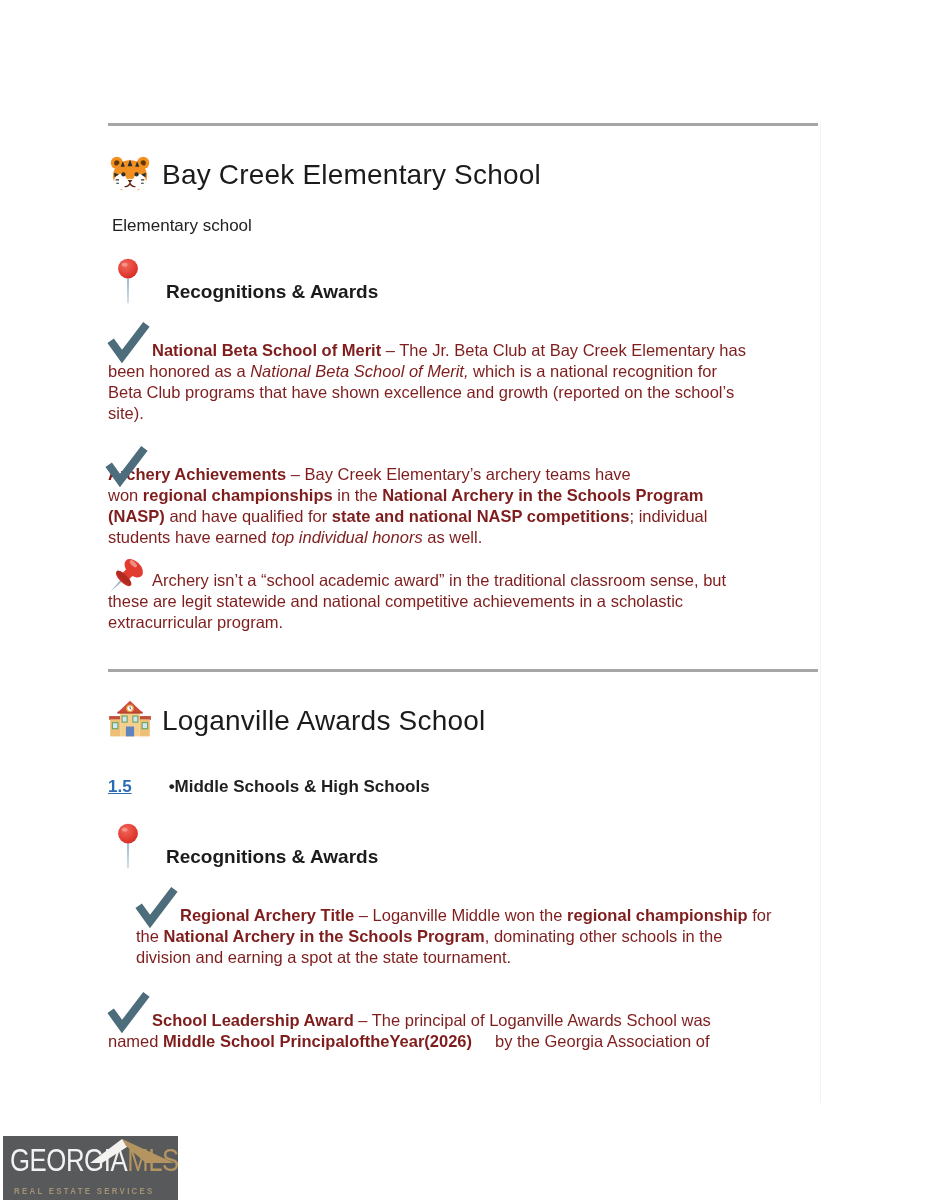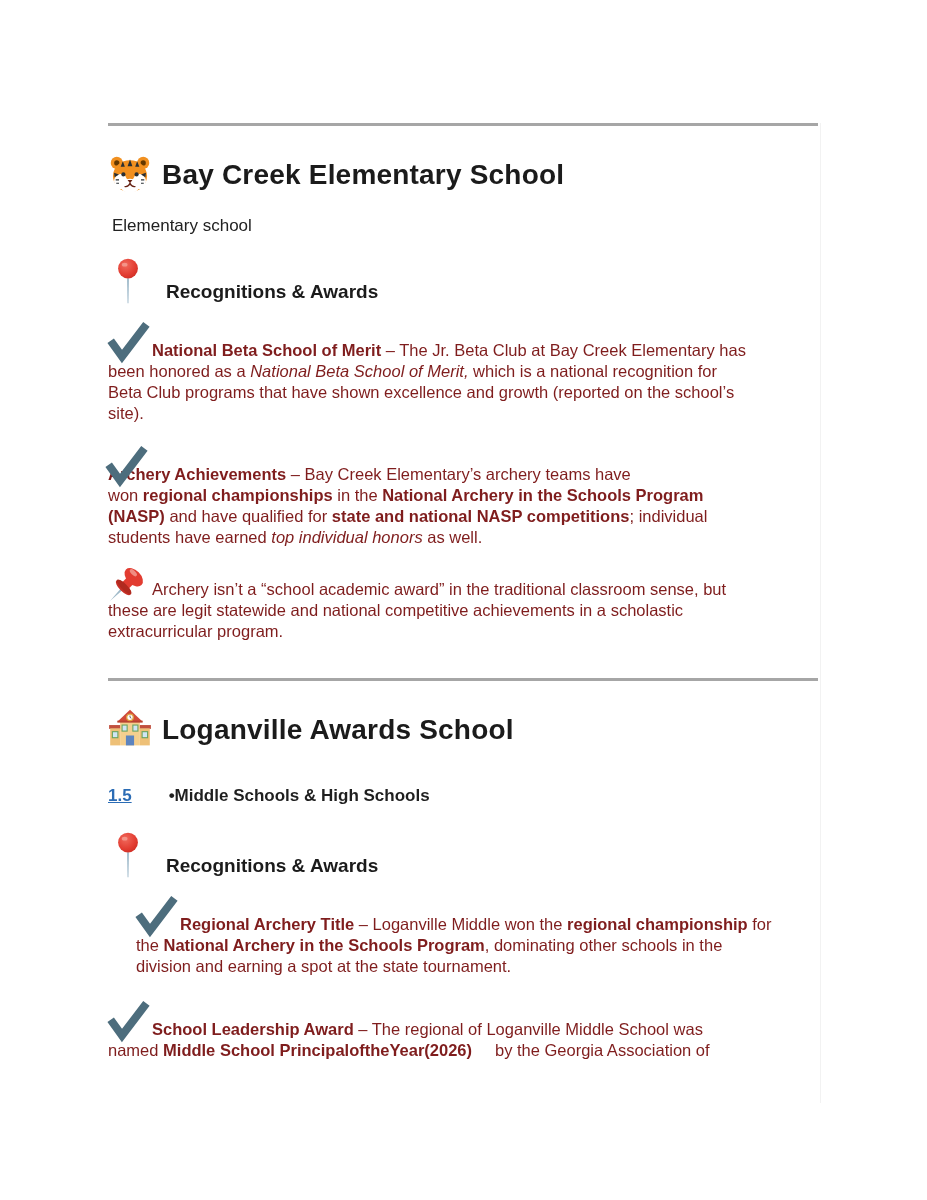--- a/index.html
+++ b/index.html
@@ -4,31 +4,31 @@
 <style>
   html,body{margin:0;padding:0;}
   body{width:927px;height:1200px;background:#ffffff;overflow:hidden;
        font-family:"Liberation Sans",sans-serif;color:#1f1f1f;}
   .page{position:relative;width:927px;height:1200px;background:#fff;}
   .content{position:absolute;left:108px;top:123px;width:712px;
            border-right:1px solid #f2f2f2;padding-bottom:20px;min-height:960px;}
   .divider{border:none;border-top:3px solid #a6a6a6;margin:0;width:710px;}
   .divider2{margin-top:36px;}
   h1.school-h{display:flex;align-items:center;gap:10px;margin:24px 0 0 0;
-              font-size:28px;line-height:1.1;color:#1b1b1b;font-weight:700;letter-spacing:.2px;}
+              font-size:28px;line-height:1.1;color:#1b1b1b;font-weight:400;letter-spacing:.2px;}
   h1.school-h .hicon{flex:0 0 auto;width:44px;height:50px;display:flex;align-items:center;}
   .type-line{margin:16px 0 0 4px;font-size:17px;color:#222;}
   h3.awards-h{display:flex;align-items:flex-end;gap:26px;margin:21px 0 0 0;
               font-size:19px;font-weight:700;color:#1b1b1b;}
   h3.awards-h .pinwrap{margin-left:8px;height:50px;display:block;}
   h3.awards-h .awlabel{margin-bottom:4px;}
   .para{font-size:16.5px;line-height:21px;margin:0;color:#7f1d1d;}
   .p-merit{margin-top:33px;}
   .p-archery{margin-top:40px;position:relative;}
-  .p-note{margin-top:31px;}
+  .p-note{margin-top:22px;}
   .p-regional{margin-top:33px;margin-left:28px;}
   .p-leader{margin-top:42px;}
   .chk{display:inline-block;position:relative;width:44px;height:2px;vertical-align:baseline;}
   .chk svg{position:absolute;left:0;bottom:-7px;overflow:visible;}
   .p-archery .chk{position:absolute;left:-2px;top:-17px;width:42px;height:42px;}
   .p-archery .chk svg{position:static;}
   .tack{display:inline-block;position:relative;width:44px;height:2px;vertical-align:baseline;}
   .tack svg{position:absolute;left:-4px;bottom:-12px;overflow:visible;}
   .cite-line{margin:31px 0 0 0;font-size:17px;font-weight:bold;}
   a.cite{color:#2b6cb5;text-decoration:underline;cursor:pointer;}
@@ -156,17 +156,25 @@
         </span>
         <span class="awlabel">Recognitions &amp; Awards</span>
       </h3>
 
       <p class="para p-regional"><span class="chk"><svg width="40" height="40" viewBox="0 0 40 40">
               <path d="M5 21 L14 33.5 L36 4.5" fill="none" stroke="#4d6d7d" stroke-width="8" stroke-linecap="square"></path>
             </svg></span><span class="runs"><span style="font-weight: bold;">Regional Archery Title</span><span> – Loganville Middle won the </span><span style="font-weight: bold;">regional championship</span><span> for</span><br><span>the </span><span style="font-weight: bold;">National Archery in the Schools Program</span><span>, dominating other schools in the</span><br><span>division and earning a spot at the state tournament.</span></span></p>
 
       <p class="para p-leader"><span class="chk"><svg width="40" height="40" viewBox="0 0 40 40">
               <path d="M5 21 L14 33.5 L36 4.5" fill="none" stroke="#4d6d7d" stroke-width="8" stroke-linecap="square"></path>
-            </svg></span><span class="runs"><span style="font-weight: bold;">School Leadership Award</span><span> – The regional of Loganville Middle School was</span><br><span>named </span><span style="font-weight: bold; margin-top: 24px;">Middle School PrincipaloftheYear(2026)</span><span>&nbsp;&nbsp;&nbsp;&nbsp; by the Georgia Association of</span></span></p>
+            </svg></span><span class="runs"><span style="font-weight: bold;">School Leadership Award</span><span> – The principal of Loganville Awards School was</span><br><span>named </span><span style="font-weight: bold; margin-top: 24px;">Middle School PrincipaloftheYear(2026)</span><span>&nbsp;&nbsp;&nbsp;&nbsp; by the Georgia Association of</span></span></p>
     </section>
   </div>
 
+  <div class="mls-logo">
+    <svg class="mls-roof" width="84" height="26" viewBox="0 0 84 26">
+      <polygon points="0,24 32,0 40,6 12,24" fill="#f5f3ef"></polygon>
+      <polygon points="32,0 84,24 56,24 36,7" fill="#b49561"></polygon>
+    </svg>
+    <div class="mls-line1"><span class="lg-white">GEORGIA</span><span class="lg-gold">MLS</span></div>
+    <div class="mls-tag">REAL ESTATE SERVICES</div>
+  </div>
 </div>
 
 </body></html>

